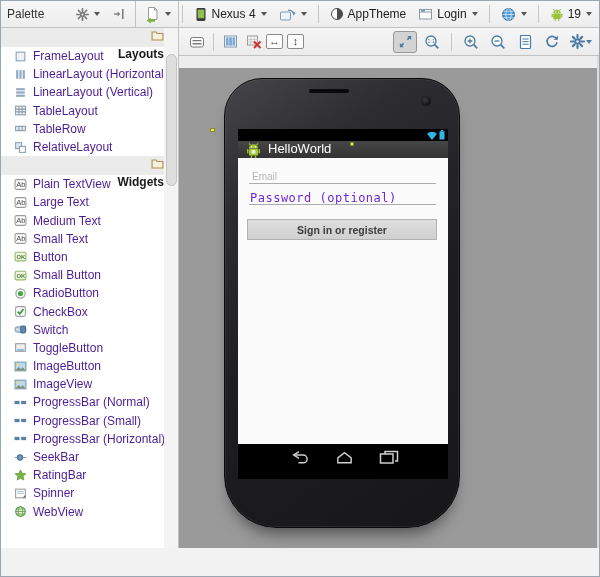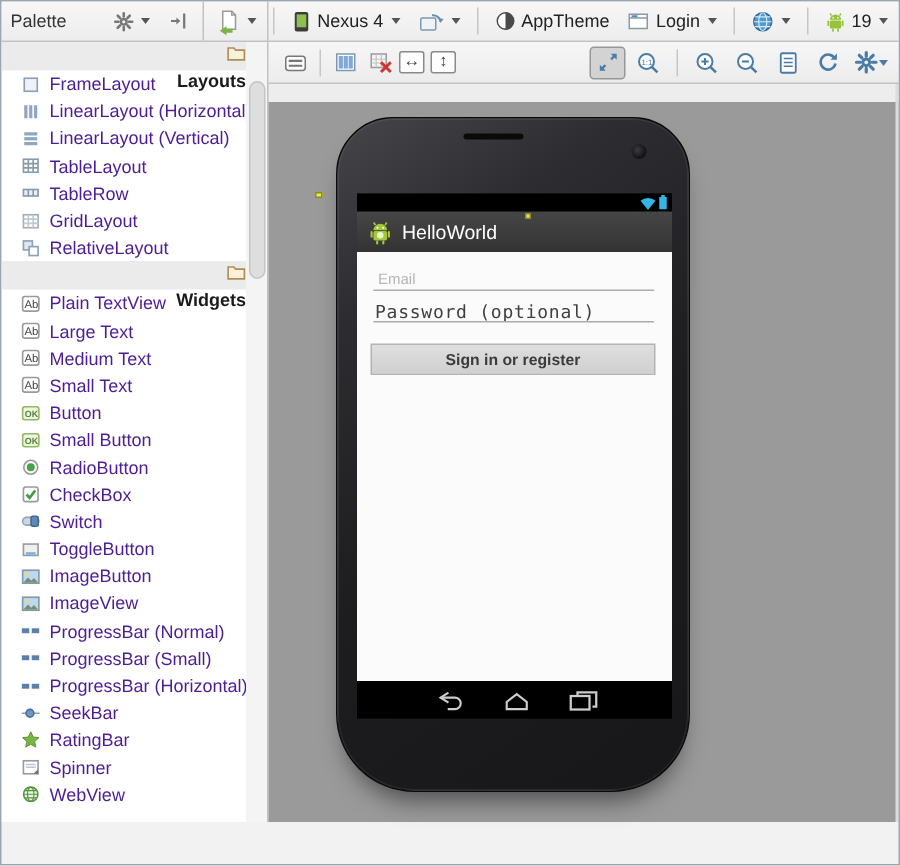--- a/index.html
+++ b/index.html
@@ -49,27 +49,27 @@
   .phone{position:absolute;left:45px;top:22px;width:236px;height:450px;
          background:linear-gradient(145deg,#46464a 0%,#2d2d31 22%,#1d1d20 55%,#171719 100%);
          border:1px solid #0a0a0a;border-radius:38px 38px 52px 52px;
          box-shadow:0 12px 16px -7px rgba(0,0,0,.5), inset 0 0 0 1px rgba(255,255,255,.07);}
   .speaker{position:absolute;left:84px;top:10px;width:40px;height:4px;background:#0a0a0a;border-radius:2px;}
   .camera{position:absolute;left:196px;top:17px;width:10px;height:10px;border-radius:50%;
           background:radial-gradient(circle at 40% 40%, #3a3a40, #000);}
   .screen{position:absolute;left:13px;top:50px;width:210px;height:350px;background:#000;overflow:hidden;}
   .statusbar{height:12px;background:#000;display:flex;align-items:center;justify-content:flex-end;
              gap:2px;padding-right:3px;}
-  .actionbar{height:27px;background:linear-gradient(#464646,#333);display:flex;align-items:center;
+  .actionbar{height:17px;background:linear-gradient(#464646,#333);display:flex;
              gap:6px;padding-left:7px;}
   .actionbar .apptitle{color:#fff;font-size:13px;}
   .content{height:286px;background:#fbfbfb;position:relative;}
   .hint-email{position:absolute;left:14px;top:13px;font-size:10px;color:#b6b6b6;}
   .uline1{position:absolute;left:11px;right:12px;top:25px;height:1px;background:#ababab;}
-  .hint-pass{position:absolute;left:12px;top:33px;font-size:12px;color:#404040;
+  .hint-pass{position:absolute;left:12px;top:33px;font-size:12px;color:#6d28d9;
              font-family:"DejaVu Sans Mono",monospace;letter-spacing:.5px;}
   .uline2{position:absolute;left:11px;right:12px;top:46px;height:1px;background:#ababab;}
   .signin{position:absolute;left:9px;top:61px;width:190px;height:21px;
           background:linear-gradient(#dedede,#d0d0d0);border:1px solid #b3b3b3;
           display:flex;align-items:center;justify-content:center;
           font-size:10.5px;font-weight:bold;color:#3c3c3c;}
   .navbar{height:25px;background:#000;display:flex;align-items:center;justify-content:center;gap:24px;}
   
   .bottombar{position:absolute;left:0;top:547px;width:600px;height:30px;background:#e9e9e9;
              border-top:1px solid #bdbdbd;display:flex;align-items:flex-end;padding-left:19px;}
@@ -313,29 +313,20 @@
           <svg width="13" height="13" viewBox="0 0 12 12">
             <rect x="1.5" y="4" width="9" height="4" fill="#e9eef3" stroke="#8899aa"></rect>
             <path d="M4.5 4v4M7.5 4v4" stroke="#8899aa"></path>
           </svg>
         </span>
         <span class="plabel">TableRow</span>
       </div>
       <div class="prow">
         <span class="picon">
           <svg width="13" height="13" viewBox="0 0 12 12">
-            <rect x="1.5" y="2" width="9" height="8" fill="#fff" stroke="#a3adb7"></rect>
-            <path d="M1.5 4.7h9M1.5 7.3h9M4.5 2v8M7.5 2v8" stroke="#c0c8d0" fill="none"></path>
-          </svg>
-        </span>
-        <span class="plabel">GridLayout</span>
-      </div>
-      <div class="prow">
-        <span class="picon">
-          <svg width="13" height="13" viewBox="0 0 12 12">
             <rect x="1.5" y="1.5" width="5.5" height="5.5" fill="#dfe8f0" stroke="#8aa0b4"></rect>
             <rect x="5" y="5" width="5.5" height="5.5" fill="#fff" stroke="#8aa0b4"></rect>
           </svg>
         </span>
         <span class="plabel">RelativeLayout</span>
       </div>
       <div class="psec">
         <span class="picon">
           <svg width="13" height="13" viewBox="0 0 12 12">
             <path d="M1 2.8h3.6l1 1.3H11v6H1z" fill="#f9f1d8" stroke="#b08d57"></path>

